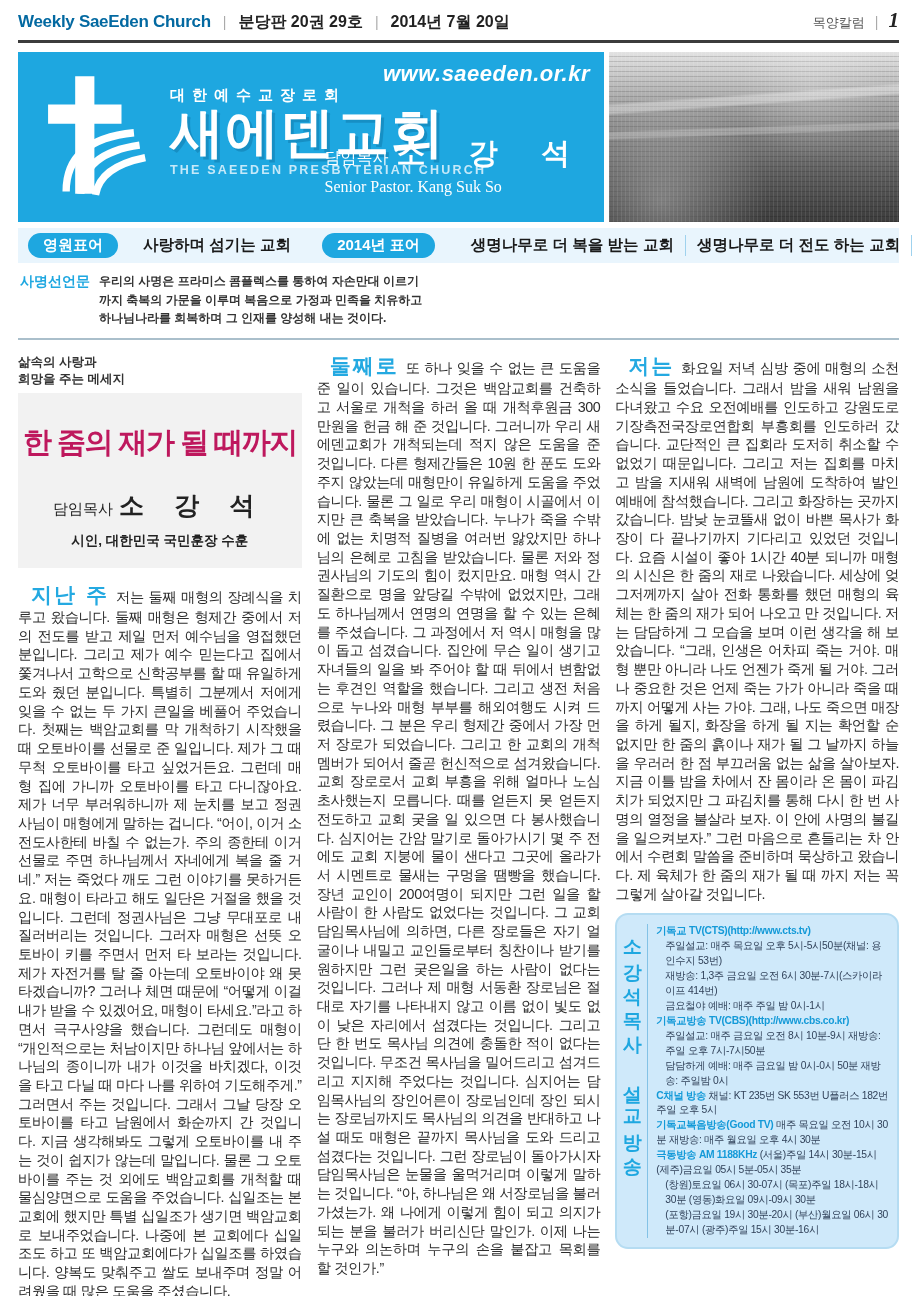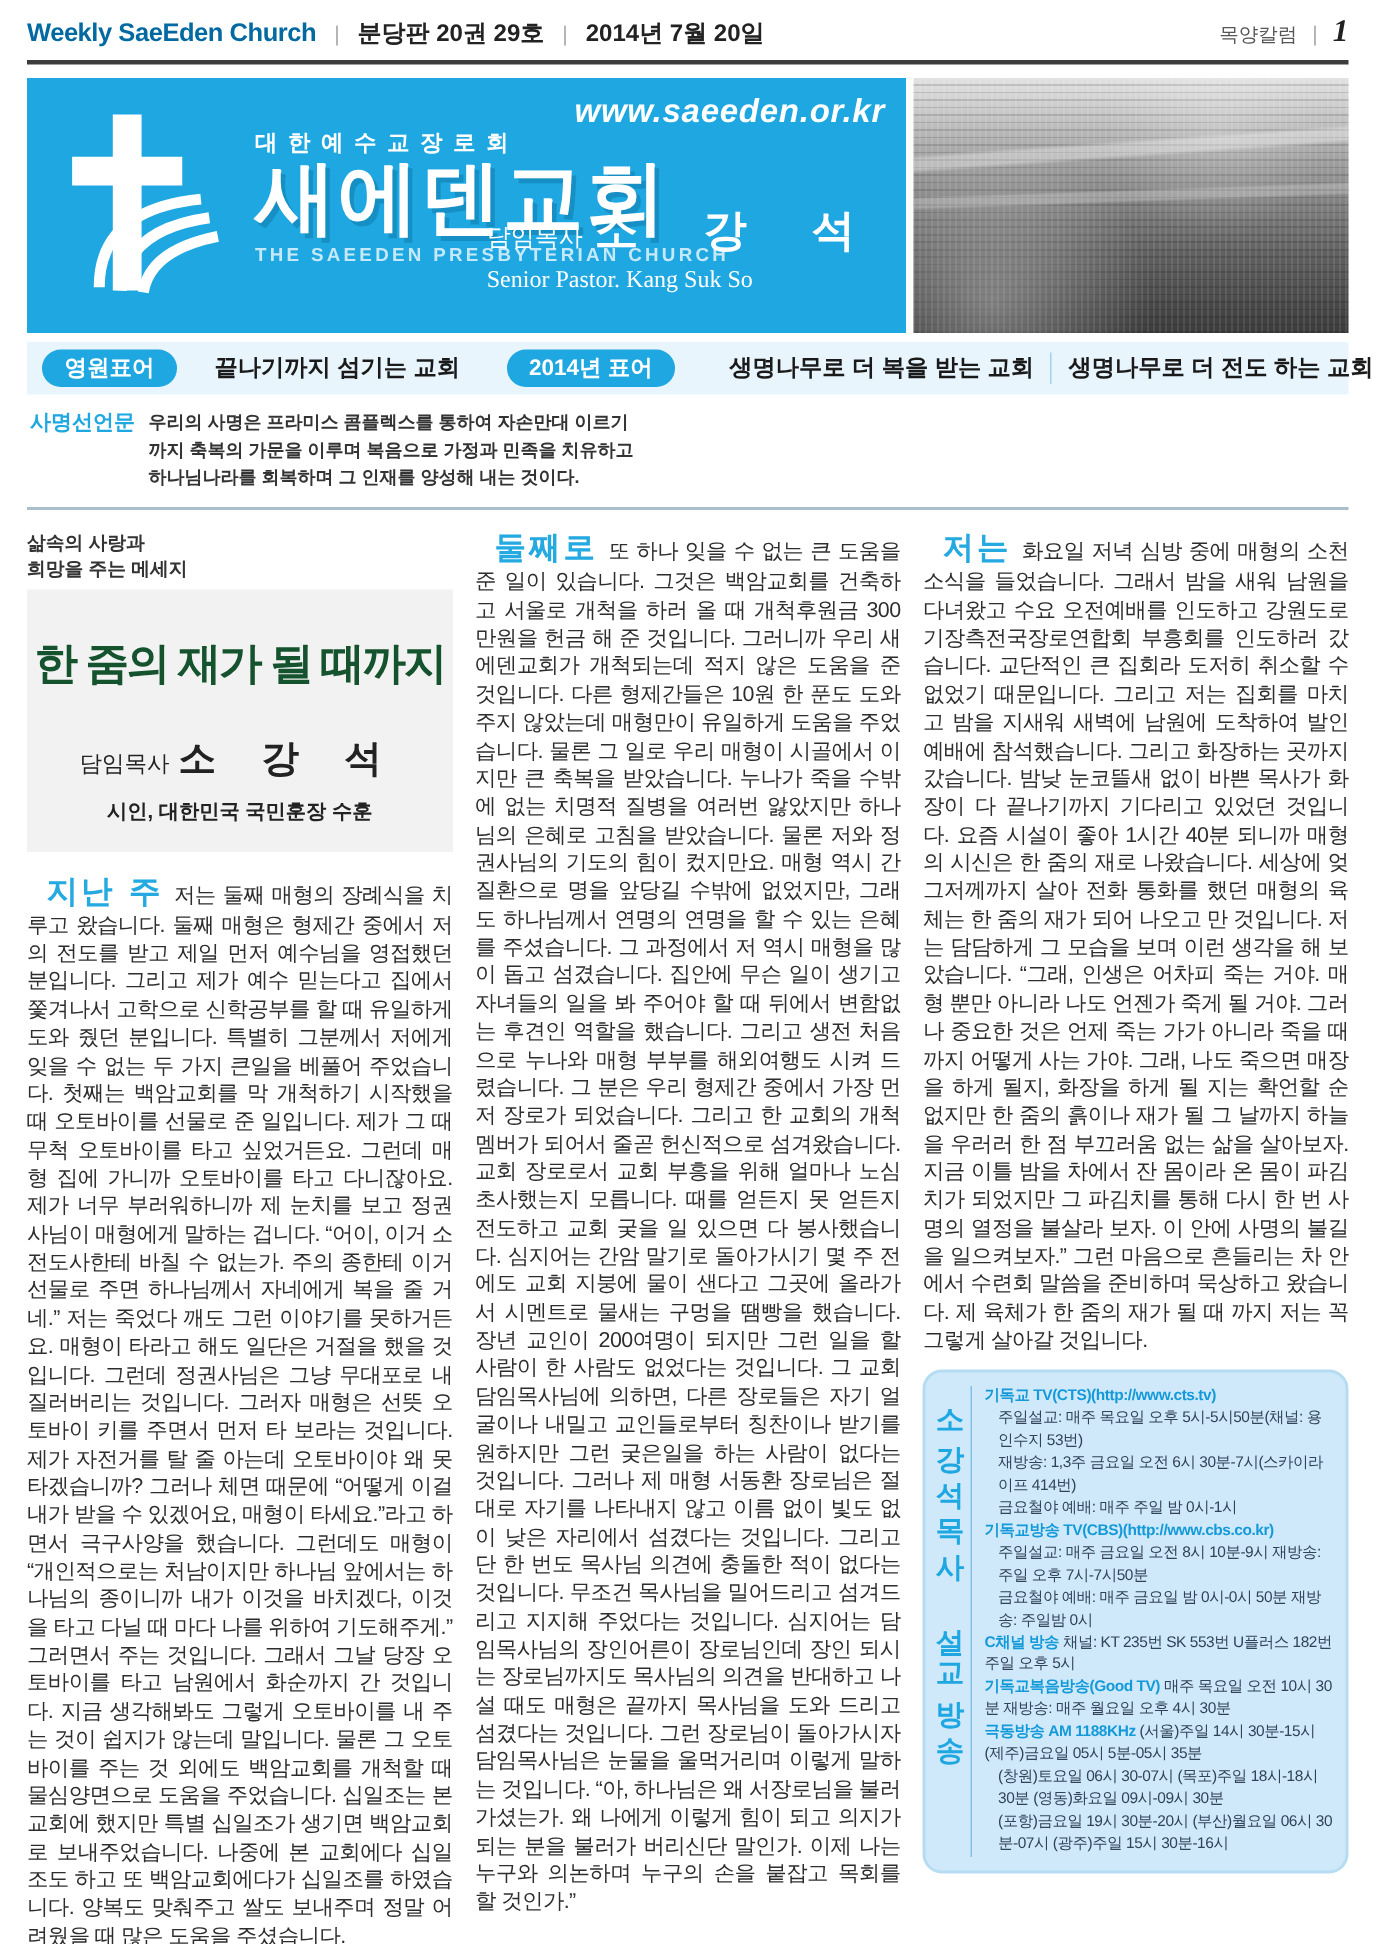--- a/index.html
+++ b/index.html
@@ -58,21 +58,21 @@
   .stmt.mission .stmt-text { width:330px; }
 
   
   .main { display:flex; gap:15px; padding-top:12px; }
   .col { flex:1; min-width:0; }
 
   .col1-head { display:flex; gap:8px; align-items:stretch; }
   .tagline { flex:1; font-size:12.5px; font-weight:bold; color:#333; line-height:1.35; padding-top:2px; }
   .badge { background:#1ea7e0; color:#fff; font-weight:bold; font-size:20px; width:57%; display:flex; align-items:center; justify-content:center; letter-spacing:1px; }
   .gray-panel { background:#f2f2f2; margin-top:5px; padding:30px 4px 18px; text-align:center; }
-  .col-title { font-size:29px; font-weight:bold; color:#14532d; letter-spacing:-1.5px; white-space:nowrap; }
+  .col-title { font-size:29px; font-weight:bold; color:#be185d; letter-spacing:-1.5px; white-space:nowrap; }
   .author-line { margin-top:26px; font-size:15px; color:#222; }
   .author-name { font-size:25px; font-weight:bold; letter-spacing:12px; font-family:"Liberation Serif", serif; margin-left:6px; }
   .author-desc { margin-top:10px; font-size:13.5px; font-weight:bold; color:#222; }
 
   .body-text { font-size:14.3px; line-height:1.31; text-align:justify; color:#2d2d2d; word-break:break-all; letter-spacing:-0.4px; text-indent:13px; }
   .col1 .body-text { margin-top:13px; }
   .lead { color:#24a9e1; font-weight:bold; font-size:21px; letter-spacing:2px; margin-right:7px; }
 
   
   .bcast { margin-top:10px; background:#cfe9fa; border:2px solid #b5dcf2; border-radius:13px; padding:9px 7px 9px 5px; display:flex; }
@@ -122,21 +122,21 @@
           <span class="pastor-label">담임목사</span><span class="pastor-name">소 강 석</span>
         </div>
         <div class="pastor-en">Senior Pastor. Kang Suk So</div>
       </div>
     </div>
     <div class="photo"></div>
   </div>
 
   <div class="slogan-row">
     <span class="pill">영원표어</span>
-    <span class="slogan-main">끝나기까지 섬기는 교회</span>
+    <span class="slogan-main">사랑하며 섬기는 교회</span>
     <span class="pill">2014년 표어</span>
     <span class="yslogans">
         <span class="yslog">생명나무로 더 복을 받는 교회</span>
         <span class="yslog">생명나무로 더 전도 하는 교회</span>
         <span class="yslog">생명나무로 더 뻗어 가는 교회</span>
       </span>
   </div>
 
   <div class="statements">
     <div class="stmt mission">
@@ -178,21 +178,21 @@
       </p>
       <div class="bcast">
         <div class="bcast-label">소강석목사 설교방송</div>
         <div class="bcast-lines">
             <div class="bb-line"><span class="bb-head">기독교 TV(CTS)(http://www.cts.tv)</span><span class="bb-rest"></span></div>
             <div class="bb-line ind"><span class="bb-head"></span><span class="bb-rest">주일설교: 매주 목요일 오후 5시-5시50분(채널: 용인수지 53번)</span></div>
             <div class="bb-line ind"><span class="bb-head"></span><span class="bb-rest">재방송: 1,3주 금요일 오전 6시 30분-7시(스카이라이프 414번)</span></div>
             <div class="bb-line ind"><span class="bb-head"></span><span class="bb-rest">금요철야 예배: 매주 주일 밤 0시-1시</span></div>
             <div class="bb-line"><span class="bb-head">기독교방송 TV(CBS)(http://www.cbs.co.kr)</span><span class="bb-rest"></span></div>
             <div class="bb-line ind"><span class="bb-head"></span><span class="bb-rest">주일설교: 매주 금요일 오전 8시 10분-9시 재방송: 주일 오후 7시-7시50분</span></div>
-            <div class="bb-line ind"><span class="bb-head"></span><span class="bb-rest">금요철야 예배: 매주 금요일 밤 0시-0시 50분  재방송: 주일밤 0시</span></div>
+            <div class="bb-line ind"><span class="bb-head"></span><span class="bb-rest">담담하게 예배: 매주 금요일 밤 0시-0시 50분  재방송: 주일밤 0시</span></div>
             <div class="bb-line"><span class="bb-head">C채널 방송</span><span class="bb-rest"> 채널: KT 235번 SK 553번 U플러스 182번 주일 오후 5시</span></div>
             <div class="bb-line"><span class="bb-head">기독교복음방송(Good TV)</span><span class="bb-rest"> 매주 목요일 오전 10시 30분  재방송: 매주 월요일 오후 4시 30분</span></div>
             <div class="bb-line"><span class="bb-head">극동방송 AM 1188KHz</span><span class="bb-rest"> (서울)주일 14시 30분-15시 (제주)금요일 05시 5분-05시 35분</span></div>
             <div class="bb-line ind"><span class="bb-head"></span><span class="bb-rest">(창원)토요일 06시 30-07시 (목포)주일 18시-18시 30분 (영동)화요일 09시-09시 30분</span></div>
             <div class="bb-line ind"><span class="bb-head"></span><span class="bb-rest">(포항)금요일 19시 30분-20시 (부산)월요일 06시 30분-07시 (광주)주일 15시 30분-16시</span></div>
           </div>
       </div>
     </div>
 
   </div>

